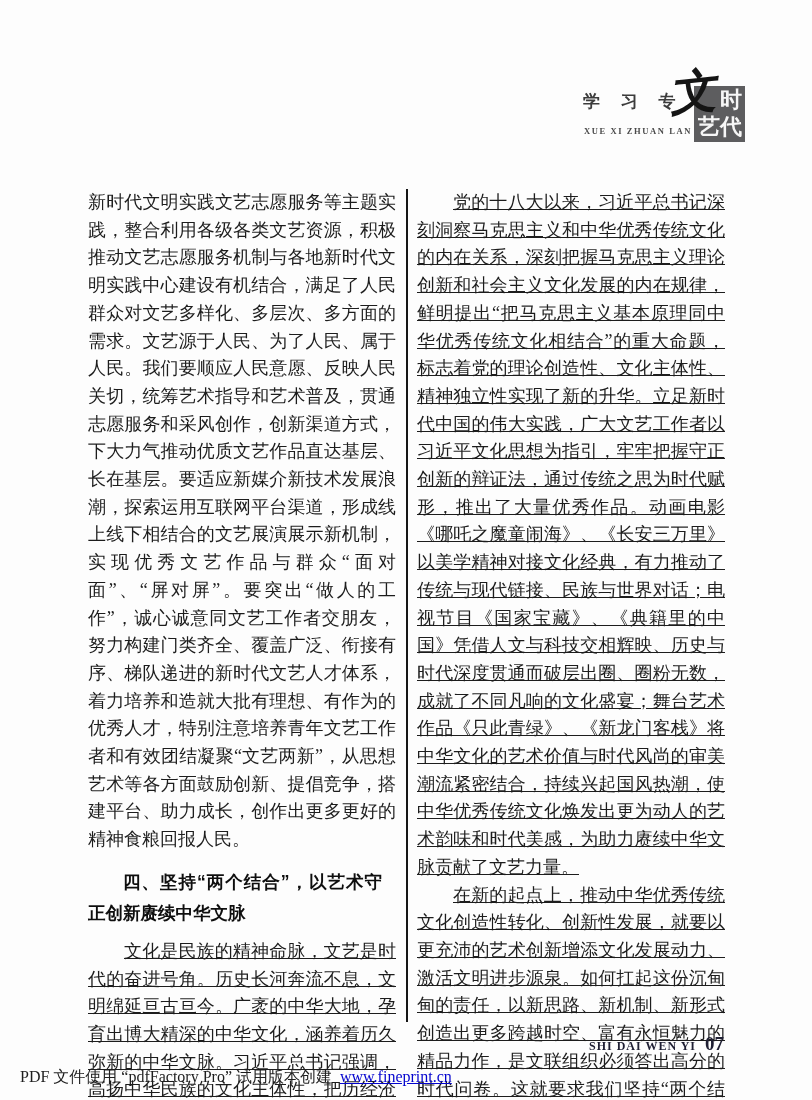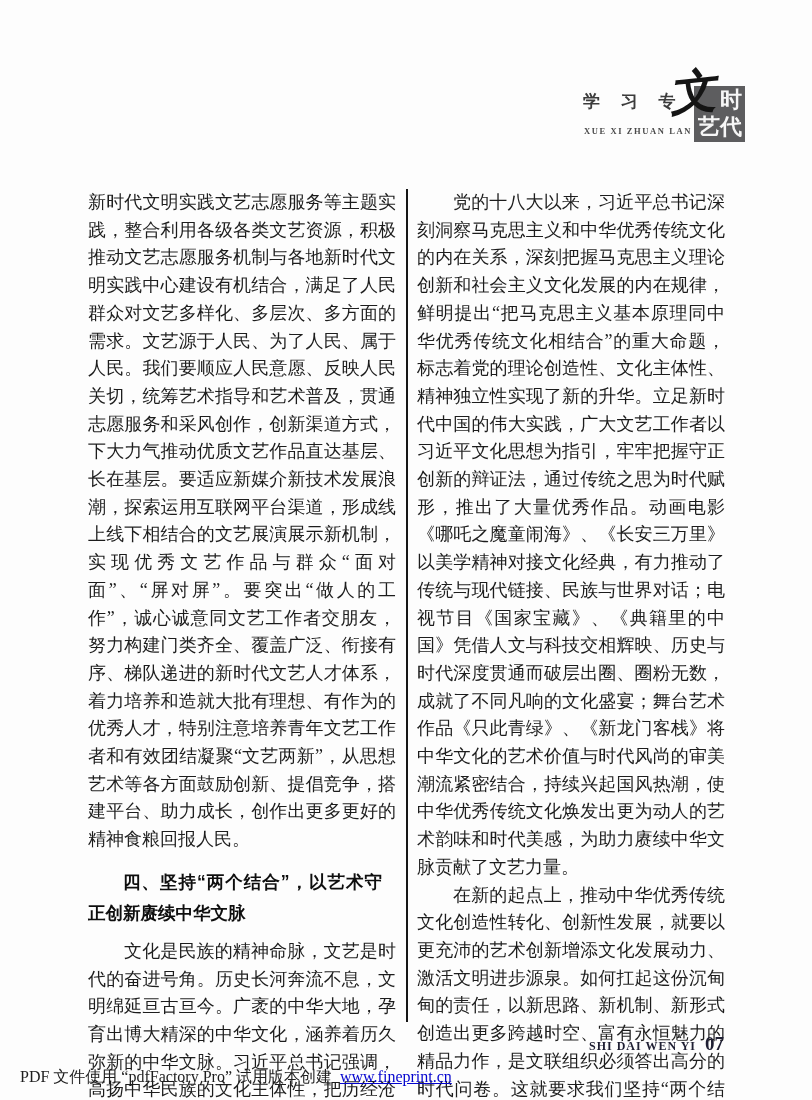--- a/index.html
+++ b/index.html
@@ -53,21 +53,21 @@
   }
   .col { width:308px; }
   .col-gap { width:21px; display:flex; justify-content:center; }
   .divider { width:2px; height:833px; background:#161616; }
 
   .body-text p {
     font-size:18px; line-height:27.7px;
     text-align:justify; text-justify:inter-ideograph;
     color:#1d1d1d;
   }
-  .body-text p.indent { text-indent:2em; }
+  .body-text p.indent { text-indent:2em;text-decoration:underline; }
 
   .section-heading {
     font-family:"Liberation Sans","DejaVu Sans",sans-serif;
     font-size:17.5px; font-weight:bold; color:#0e0e0e;
     line-height:31px; text-indent:2em; text-align:justify;
     margin:13px 14px 9px 0;
   }
 
   
   .page-footer {

